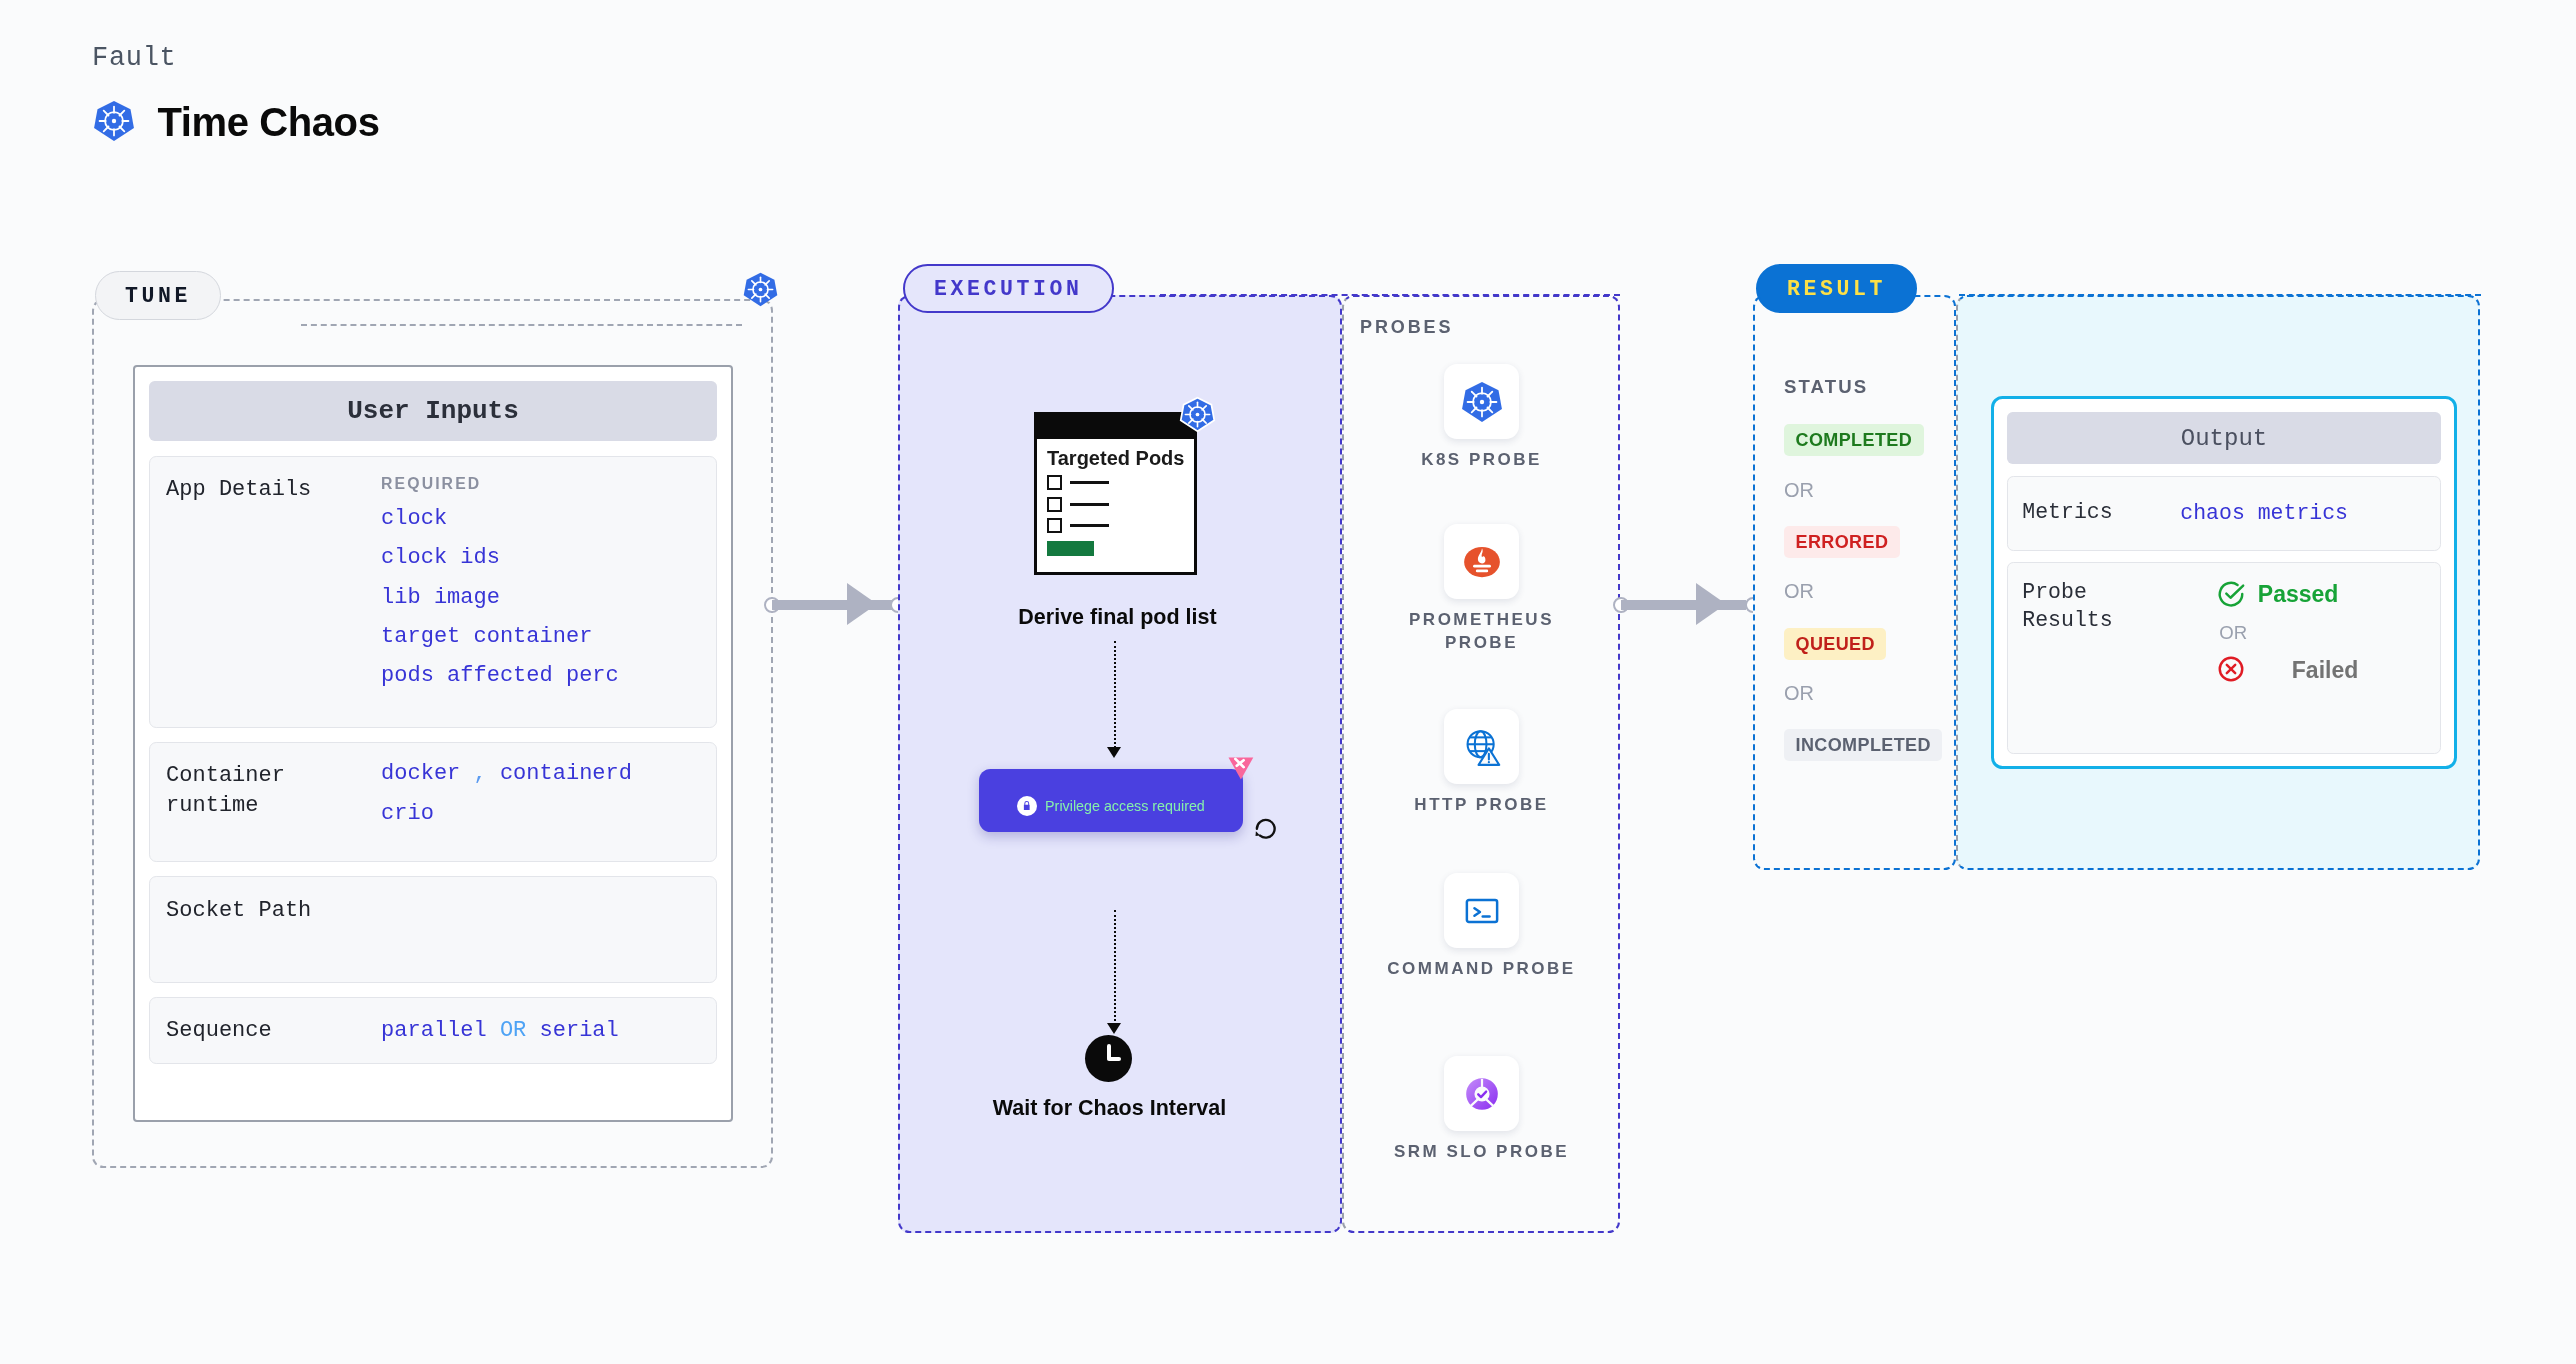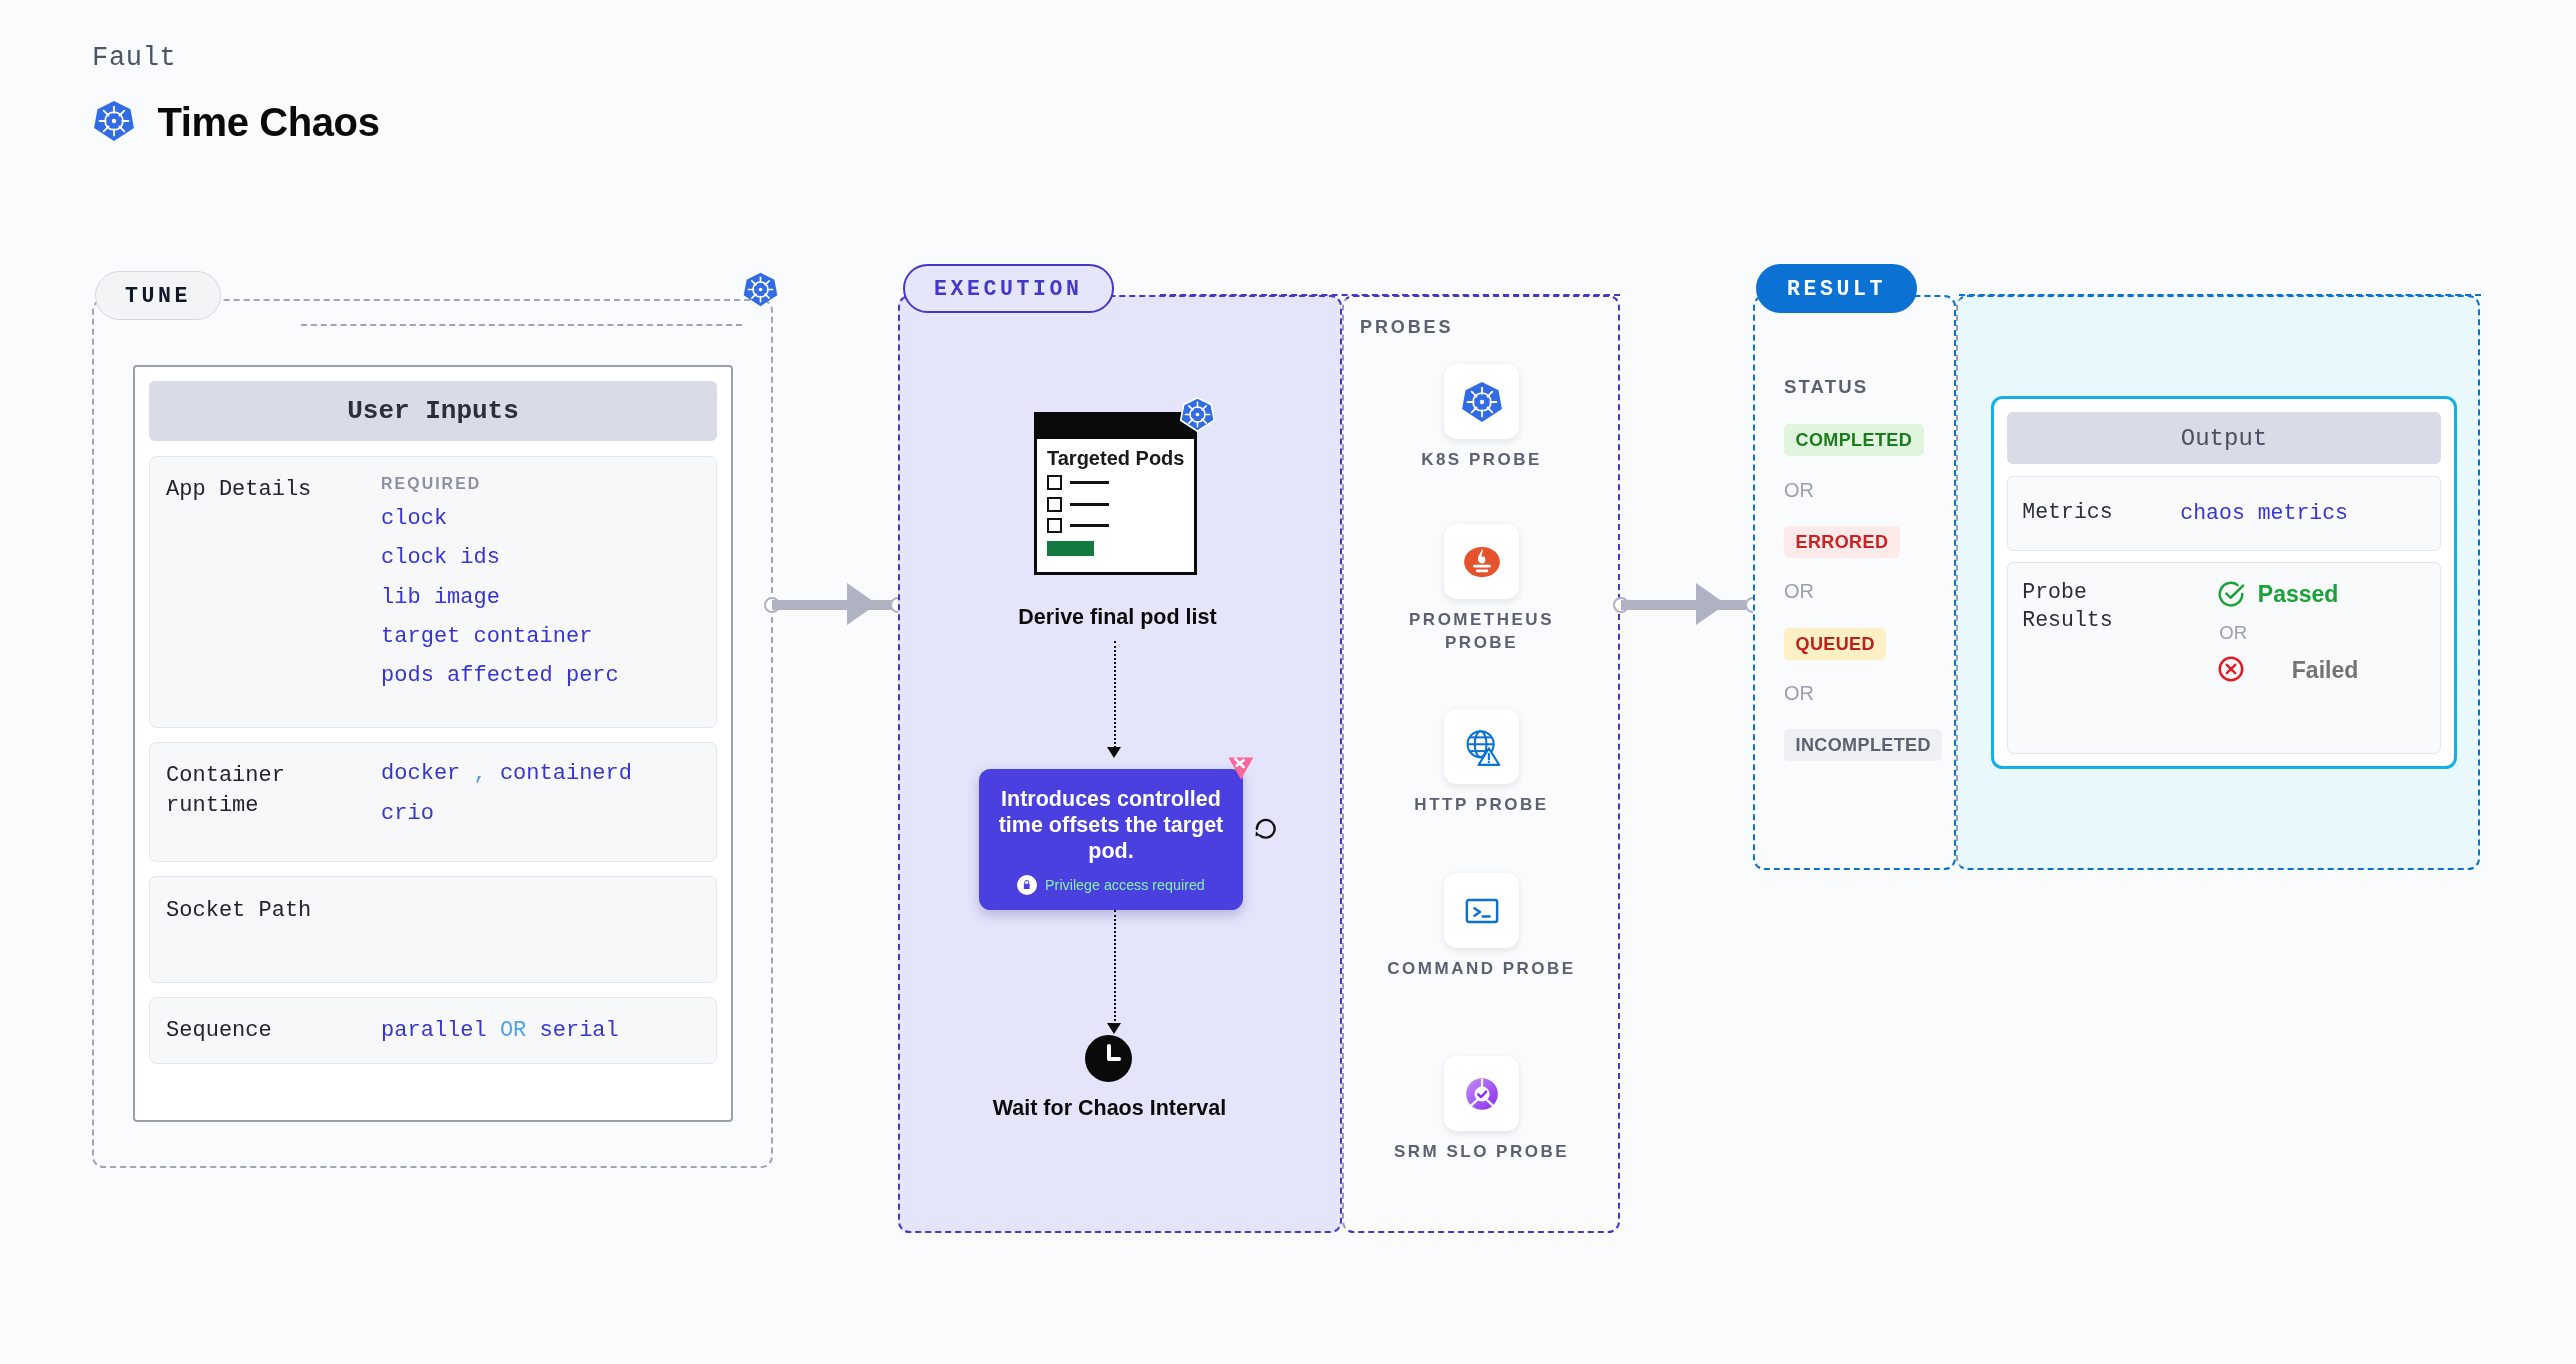--- a/index.html
+++ b/index.html
@@ -23,21 +23,21 @@
   }
   .pill {
     position: absolute; z-index: 12;
     display: flex; align-items: center; justify-content: center;
     border-radius: 716px; font-family: "Liberation Mono", monospace;
     font-weight: 700; letter-spacing: 3.6px; font-size: 21.5px;
     padding: 0 29px; height: 49px;
   }
   .pill-tune { background: #f3f4f6; border: 1.4px solid #d4d7dd; color: #111827; }
   .pill-exec { background: #e5e6fb; border: 2.1px solid #4338ca; color: #4338ca; }
-  .pill-result { background: #0b72d4; border: 2.1px solid #0b72d4; color: #ffffff; }
+  .pill-result { background: #0b72d4; border: 2.1px solid #0b72d4; color: #fde047; }
 
   
   #tune-box {
     left: 92px; top: 299px; width: 681px; height: 869px;
     border: 2.1px dashed #a0a6b3; background: #fafbfc;
   }
   #tune-pill { left: 95px; top: 271px; }
   #tune-k8s { position: absolute; left: 742px; top: 271px; z-index: 14; }
 
   #ui-card {
@@ -357,21 +357,20 @@
       </g>
     </svg>
   </div>
 </div>
 <div id="derive-label">Derive final pod list</div>
 
 <div class="dotline" style="left:1114px; top:641px; height:107px;"></div>
 <div class="dotarrow" style="left:1107px; top:747px;"></div>
 
 <div id="chaos-desc">
-  <div id="chaos-desc-text">Introduces controlled time offsets the target pod.</div>
   <div id="chaos-priv">
     <span id="chaos-lock">
       <svg width="11.5" height="11.5" viewBox="0 0 24 24" fill="#4a40e0">
         <path d="M12 2a5 5 0 0 0-5 5v3H6v11h12V10h-1V7a5 5 0 0 0-5-5zm0 2a3 3 0 0 1 3 3v3H9V7a3 3 0 0 1 3-3z"></path>
       </svg>
     </span>
     <span>Privilege access required</span>
   </div>
   <div id="chaos-flag">
     <svg width="33" height="33" viewBox="0 0 48 48">

